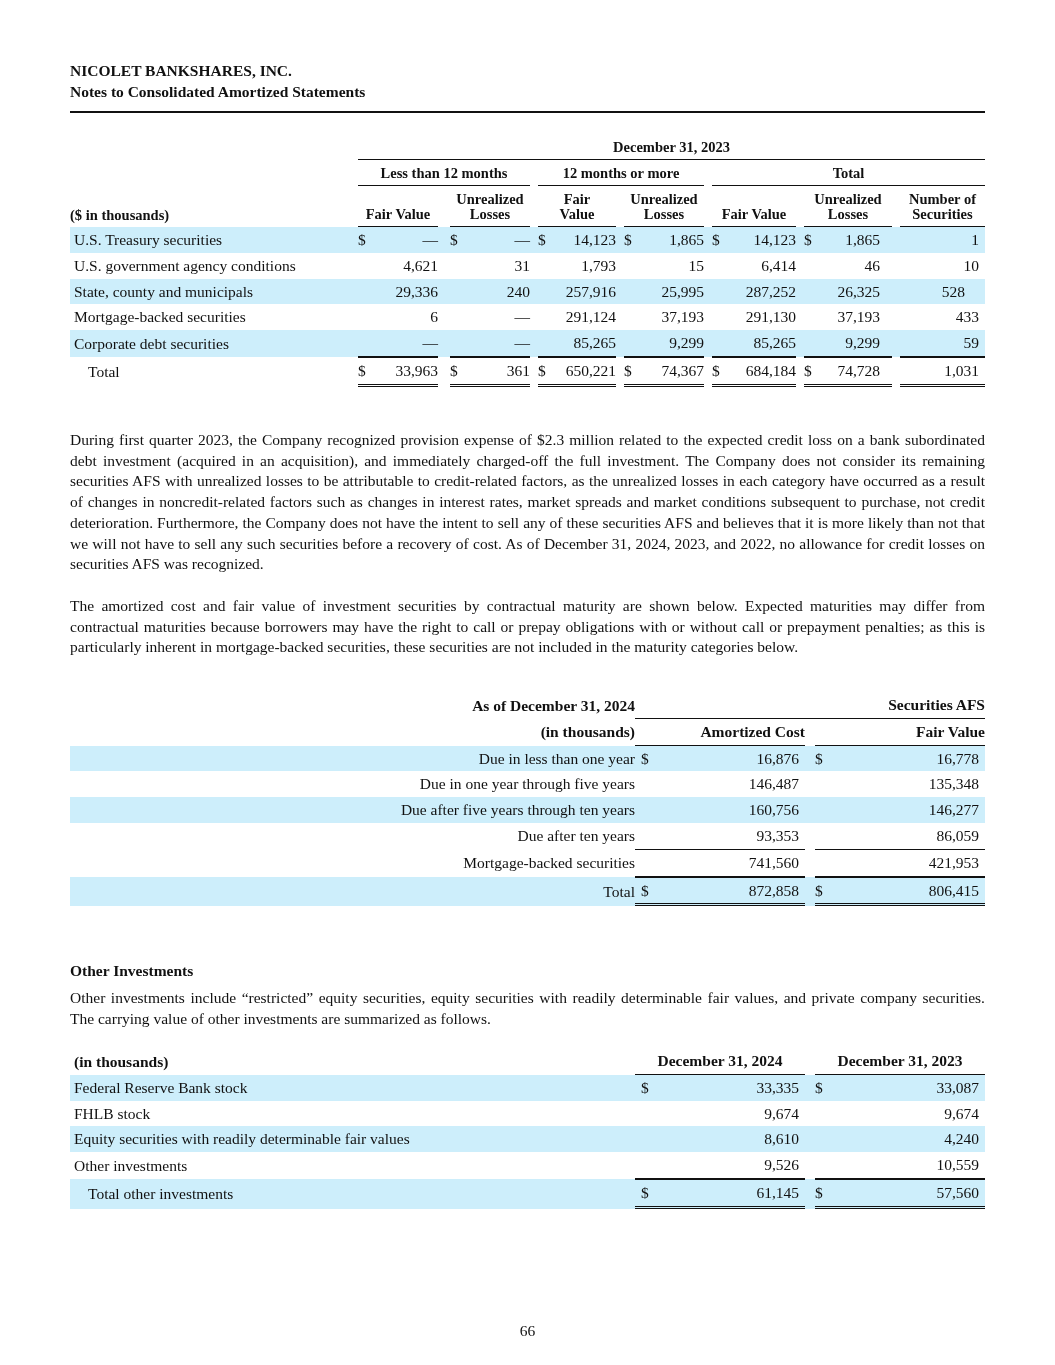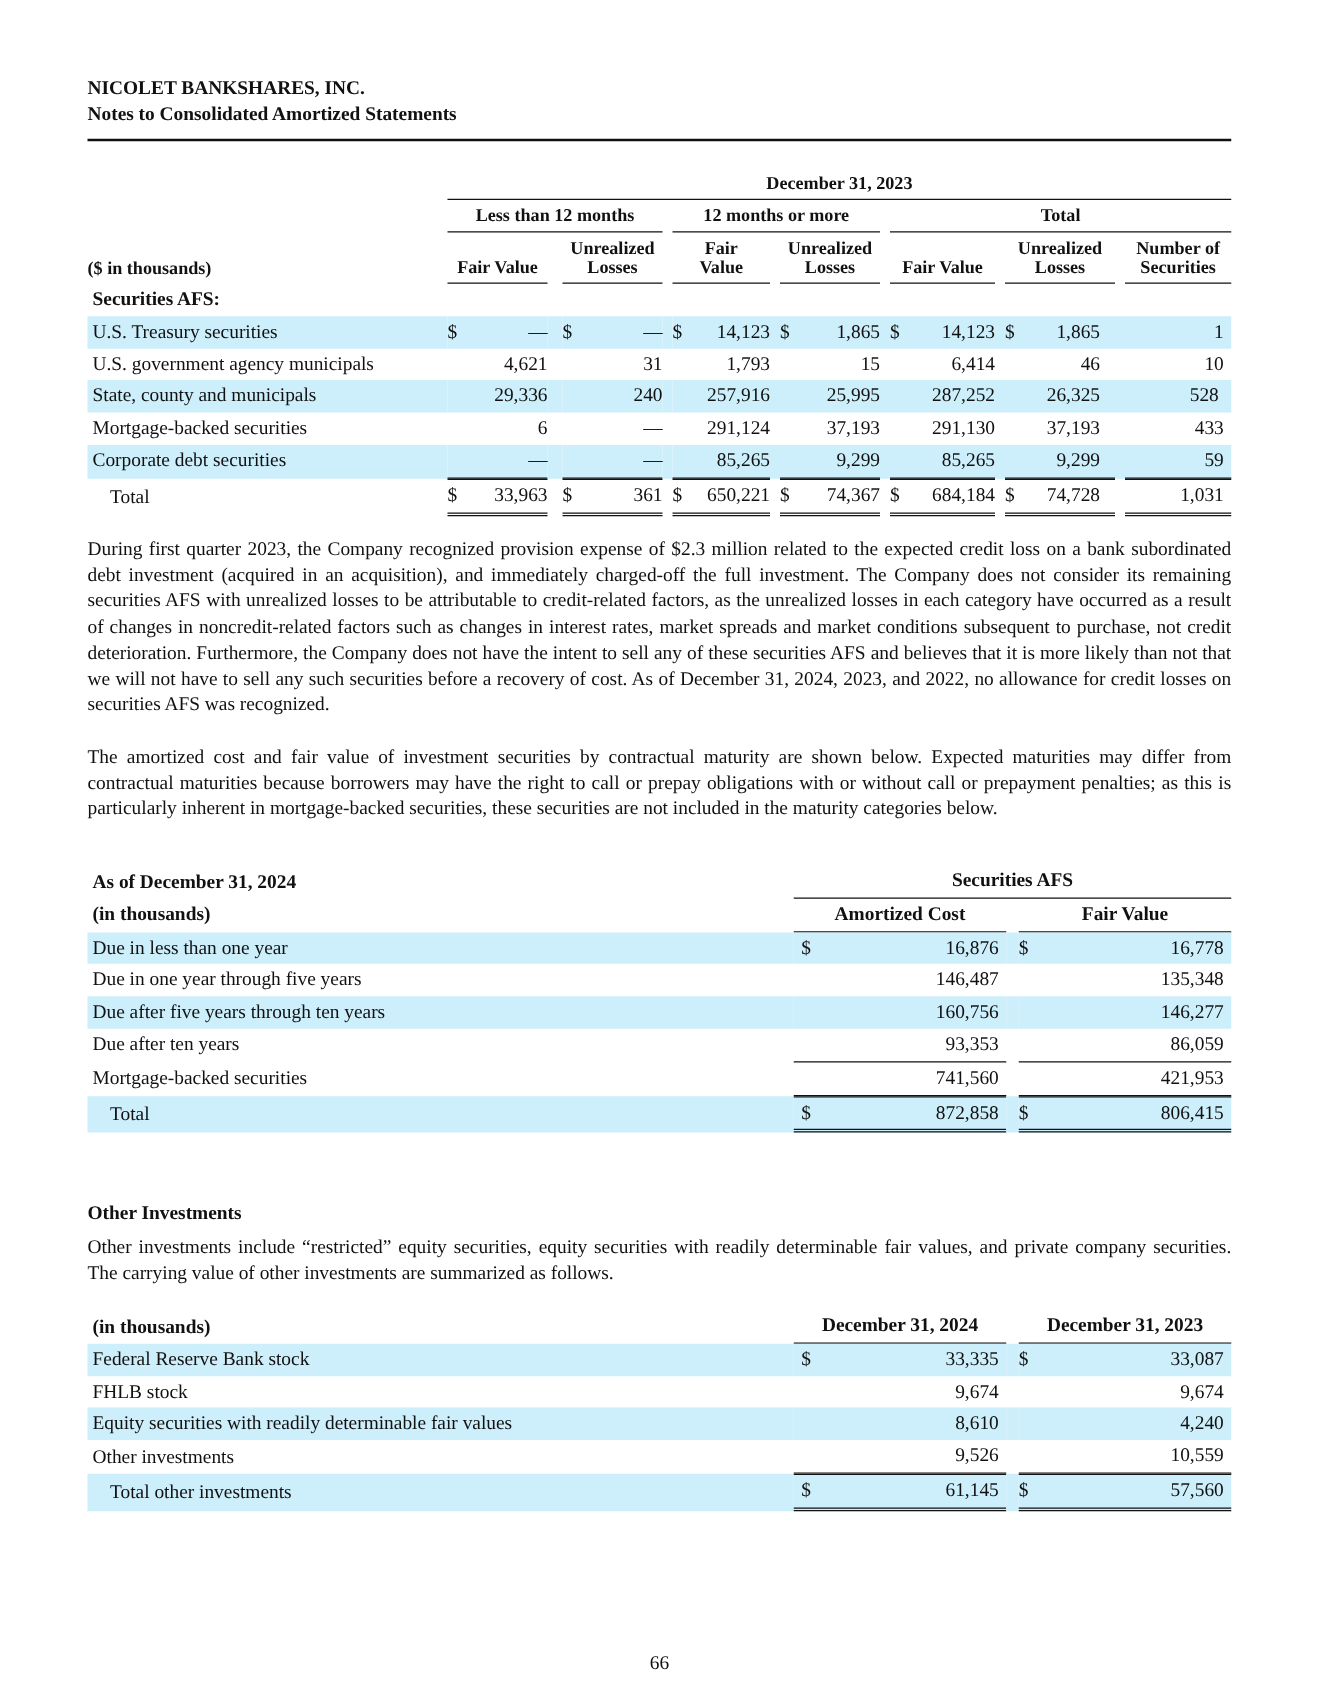--- a/index.html
+++ b/index.html
@@ -28,21 +28,21 @@
   #t1 td { height: 25.8px; line-height: 25.8px; }
   #t1 .h td { line-height: 15px; height: auto; vertical-align: bottom; font-weight: bold; font-size: 14.5px; }
   .cell-in { display: flex; justify-content: space-between; }
 
   .para { position: absolute; left: 0; width: 915px; text-align: justify; line-height: 20.7px; font-size: 15.5px; }
   #p1 { top: 430px; }
   #p2 { top: 596px; }
 
   
   #t2 { position: absolute; top: 692px; left: 0; width: 915px; }
-  #t2 td { height: 25.8px; line-height: 25.8px; }
+  #t2 td { height: 25.8px; line-height: 25.8px; text-align: right; }
 
   #oi-title { position: absolute; top: 962px; left: 0; font-weight: bold; }
   #p3 { top: 988px; }
 
   #t3 { position: absolute; top: 1048px; left: 0; width: 915px; }
   #t3 td { height: 25.8px; line-height: 25.8px; }
 
   .pagenum { position: absolute; top: 1322px; left: 0; width: 915px; text-align: center; font-size: 15.5px; }
 </style>
 </head>
@@ -92,24 +92,20 @@
       <td class="c ul" style="padding:6px 0 4px"><span>Fair</span><br><span>Value</span></td>
       <td></td>
       <td class="c ul" style="padding:6px 0 4px"><span>Unrealized</span><br><span>Losses</span></td>
       <td></td>
       <td class="c ul" style="padding:6px 0 4px">Fair Value</td>
       <td></td>
       <td class="c ul" style="padding:6px 0 4px"><span>Unrealized</span><br><span>Losses</span></td>
       <td></td>
       <td class="c ul" style="padding:6px 0 4px"><span>Number of</span><br><span>Securities</span></td>
     </tr>
-    <tr>
-      <td class="bold" style="padding-left:4px">Securities AFS:</td>
-      <td colspan="13"></td>
-    </tr>
     </tbody>
       <tbody id="t1-body">
         <tr class="shade">
           <td style="padding-left:4px">U.S. Treasury securities</td>
           <td class="">
             <div class="cell-in">
               <span>$</span>
               <span>—</span>
             </div>
           </td>
@@ -145,21 +141,21 @@
           <td class="">
             <div class="cell-in">
               <span>$</span>
               <span style="padding-right:12px">1,865</span>
             </div>
           </td>
           <td></td>
           <td class="r" style="padding-right:6px">1</td>
         </tr>
         <tr>
-          <td style="padding-left:4px">U.S. government agency municipals</td>
+          <td style="padding-left:4px">U.S. government agency conditions</td>
           <td class="r">4,621</td>
           <td></td>
           <td class="r">31</td>
           <td></td>
           <td class="r">1,793</td>
           <td></td>
           <td class="r">15</td>
           <td></td>
           <td class="r">6,414</td>
           <td></td>
@@ -174,21 +170,21 @@
           <td class="r">240</td>
           <td></td>
           <td class="r">257,916</td>
           <td></td>
           <td class="r">25,995</td>
           <td></td>
           <td class="r">287,252</td>
           <td></td>
           <td class="r" style="padding-right:12px">26,325</td>
           <td></td>
-          <td class="r" style="padding-right:10px">528</td>
+          <td class="r" style="padding-right:20px">528</td>
         </tr>
         <tr>
           <td style="padding-left:4px">Mortgage-backed securities</td>
           <td class="r">6</td>
           <td></td>
           <td class="r">—</td>
           <td></td>
           <td class="r">291,124</td>
           <td></td>
           <td class="r">37,193</td>

